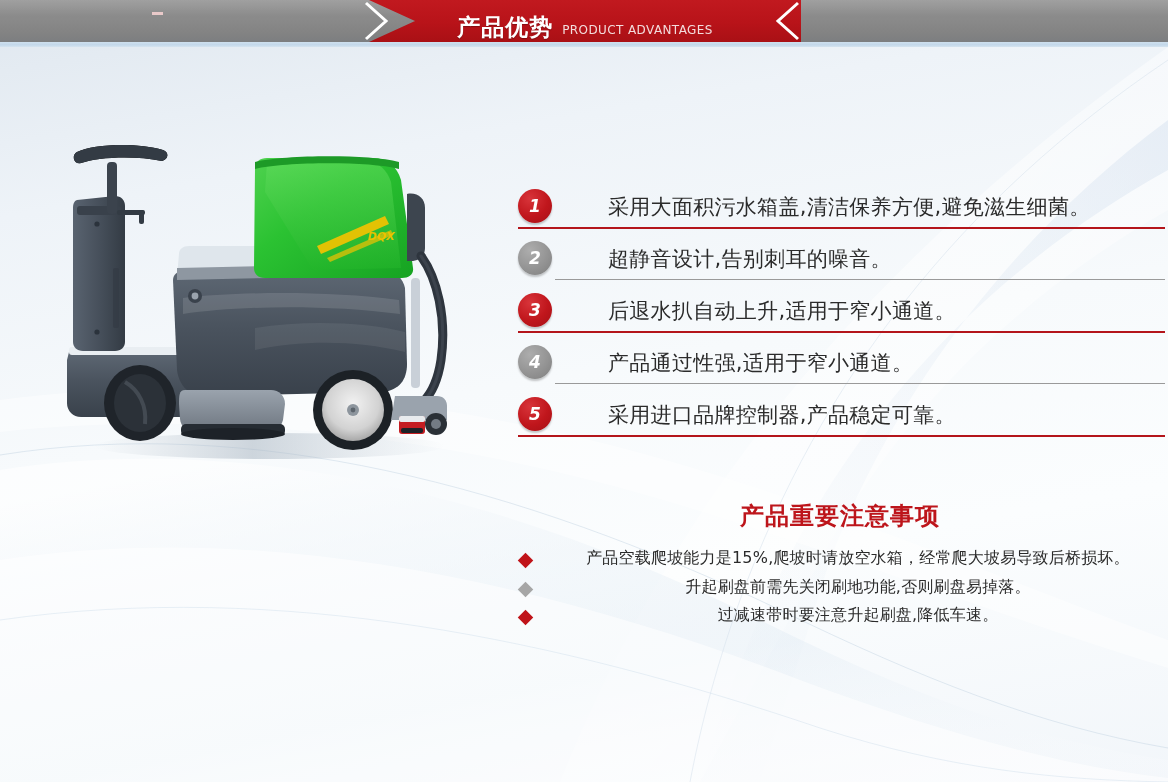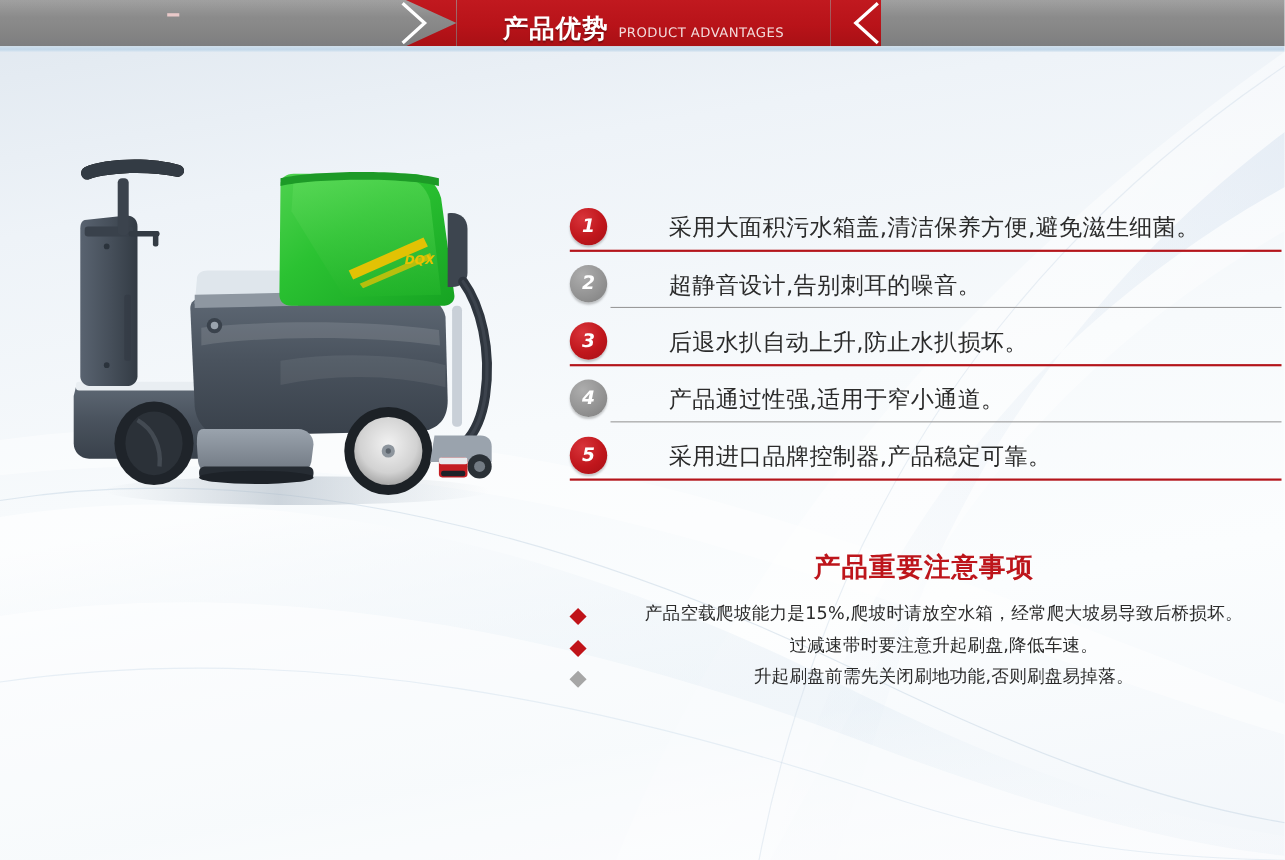--- a/index.html
+++ b/index.html
@@ -386,21 +386,21 @@
     </div>
 
     <div class="feature-row">
       <div class="badge gray">2</div>
       <div class="feature-text">超静音设计,告别刺耳的噪音。</div>
       <div class="feature-rule gray"></div>
     </div>
 
     <div class="feature-row">
       <div class="badge red">3</div>
-      <div class="feature-text">后退水扒自动上升,防止水扒损坏。</div>
+      <div class="feature-text">后退水扒自动上升,适用于窄小通道。</div>
       <div class="feature-rule red"></div>
     </div>
 
     <div class="feature-row">
       <div class="badge gray">4</div>
       <div class="feature-text">产品通过性强,适用于窄小通道。</div>
       <div class="feature-rule gray"></div>
     </div>
 
     <div class="feature-row">
@@ -413,23 +413,23 @@
 
   <div class="notice">
     <div class="notice-title">产品重要注意事项</div>
 
     <div class="notice-item">
       <span class="diamond red"></span>
       <span>产品空载爬坡能力是15%,爬坡时请放空水箱，经常爬大坡易导致后桥损坏。</span>
     </div>
 
     <div class="notice-item">
+      <span class="diamond gray"></span>
+      <span>升起刷盘前需先关闭刷地功能,否则刷盘易掉落。</span>
+    </div>
+
+    <div class="notice-item">
       <span class="diamond red"></span>
       <span>过减速带时要注意升起刷盘,降低车速。</span>
     </div>
-
-    <div class="notice-item">
-      <span class="diamond gray"></span>
-      <span>升起刷盘前需先关闭刷地功能,否则刷盘易掉落。</span>
-    </div>
   </div>
 
 </div>
 
 </body></html>

